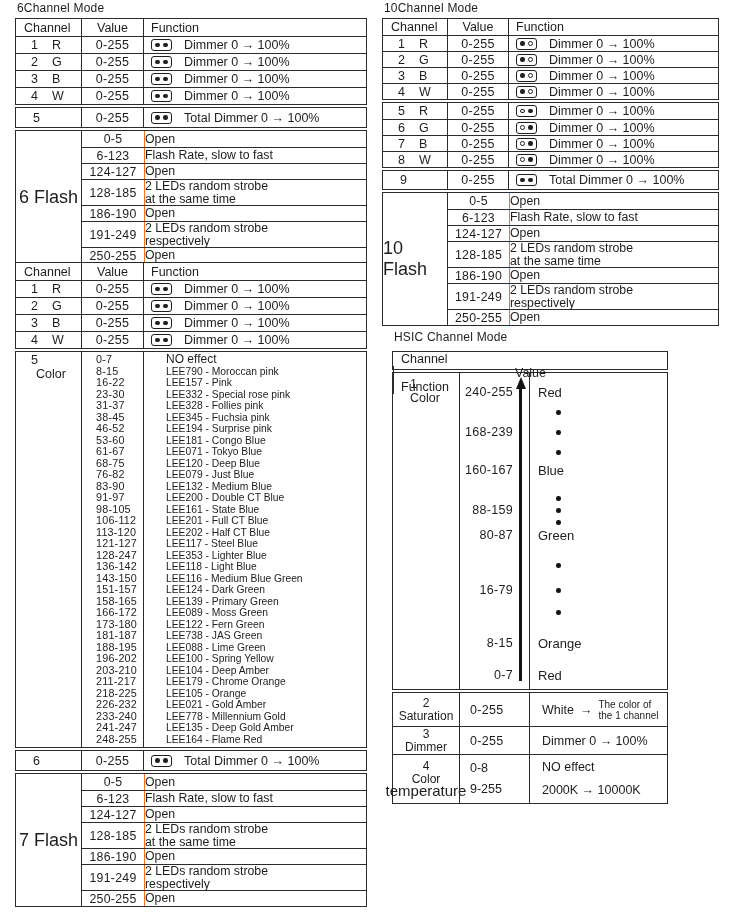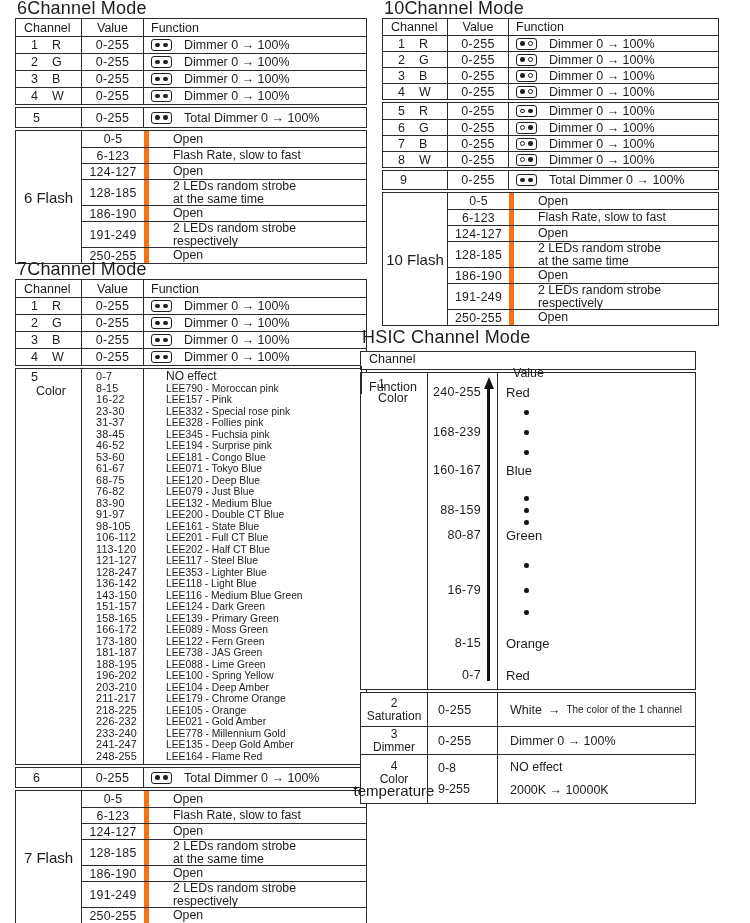--- a/index.html
+++ b/index.html
@@ -2,22 +2,22 @@
 <html><head>
 <meta charset="utf-8">
 <style>
   html,body{margin:0;padding:0;background:#fff;}
   .page{position:relative;width:750px;height:923px;background:#ffffff;overflow:hidden;
         font-family:"Liberation Sans",sans-serif;color:#1d1d1d;}
   .tblbox{position:absolute;}
   #t6{left:15px;top:1px;width:352px;}
   #t10{left:382px;top:1px;width:337px;}
   #t7{left:15px;top:262px;width:352px;}
-  #thsic{left:360px;top:330px;width:336px;}
-  .title{font-size:18px;line-height:14px;margin:0 0 3px 2px;letter-spacing:.2px;}
+  #thsic{left:392px;top:330px;width:276px;}
+  .title{font-size:12px;line-height:14px;margin:0 0 3px 2px;letter-spacing:.2px;}
   #thsic .title{margin-bottom:7px;}
   .seg{border:1px solid #2b2b2b;background:#fff;box-sizing:border-box;}
   .seg + .seg{margin-top:2px;}
   .row{display:grid;box-sizing:border-box;}
   #t6 .row,#t7 .row{grid-template-columns:65px 62px 1fr;}
   #t10 .row{grid-template-columns:64px 61px 1fr;}
   .row > .cell{border-left:1px solid #2b2b2b;display:flex;align-items:center;font-size:12.5px;box-sizing:border-box;min-width:0;}
   .row > .cell:first-child{border-left:none;}
   .seg .row + .row{border-top:1px solid #2b2b2b;}
   .r-head{height:17px;}  #t10 .r-head{height:16px;}
@@ -31,29 +31,29 @@
   .val{justify-content:center;letter-spacing:.3px;}
   .fn{padding-left:7px;gap:12px;}
   .r-total .fn{}
   .ledicon{width:21px;height:12px;border:1.5px solid #1f1f1f;border-radius:3px;
            display:inline-flex;align-items:center;justify-content:center;gap:3.5px;flex:none;box-sizing:border-box;}
   .dotf{width:4.6px;height:4.6px;border-radius:50%;background:#1f1f1f;}
   .doto{width:4.8px;height:4.8px;border-radius:50%;border:1.2px solid #1f1f1f;background:#fff;box-sizing:border-box;}
   
   .flashgrid{display:grid;grid-template-columns:65px 1fr;}
   #t10 .flashgrid{grid-template-columns:64px 1fr;}
-  .flashlabel{display:flex;align-items:center;justify-content:center;font-size:15px;}
+  .flashlabel{display:flex;align-items:center;justify-content:center;font-size:18px;}
   .flashrows{border-left:1px solid #2b2b2b;display:flex;flex-direction:column;}
   .frow{display:grid;grid-template-columns:62px 1fr;box-sizing:border-box;}
   #t10 .frow{grid-template-columns:61px 1fr;}
   .frow + .frow{border-top:1px solid #2b2b2b;}
   .fr1{height:16px;} .fr2{height:26px;}
   .frow > .cell{display:flex;align-items:center;box-sizing:border-box;}
   .fval{justify-content:center;font-size:12.3px;letter-spacing:.3px;}
-  .ffn{border-left:5px solid #f97316;padding-left:24px;white-space:pre-line;line-height:12.2px;font-size:12.3px;}
+  .ffn{border-left:1px solid #f97316;padding-left:0;white-space:pre-line;line-height:12.2px;font-size:12.3px;}
   
   .colorgrid{display:grid;grid-template-columns:65px 62px 1fr;}
   .colorlabel{padding:2px 0 0 15px;font-size:12.5px;line-height:13px;}
   .colorlabel .cltext{padding-left:5px;padding-top:1px;}
   .colvals,.colfns{border-left:1px solid #2b2b2b;padding:2px 0;}
   .cline{height:11.5px;line-height:11.5px;display:flex;align-items:center;white-space:nowrap;}
   .colvals .cline{padding-left:14px;font-size:10.8px;letter-spacing:.2px;}
   .colfns .cline{padding-left:22px;font-size:10.3px;}
   .cfn-big{font-size:12px !important;}
   
@@ -371,21 +371,20 @@
               <div class="frow fr1">
                 <div class="cell fval">250-255</div>
                 <div class="cell ffn">Open</div>
               </div>
             </div>
           </div>
         </div>
       </div>
   </section>
   <section class="tblbox" id="t7">
-    <div class="title">7Channel Mode</div>
     <div id="t7body">
         <div class="seg">
           <div class="row r-head">
             <div class="cell ch-head">Channel</div>
             <div class="cell val-head">Value</div>
             <div class="cell fn-head">Function</div>
           </div>
           <div class="row r-dim">
             <div class="cell ch-split">
               <span class="chnum">1</span>

